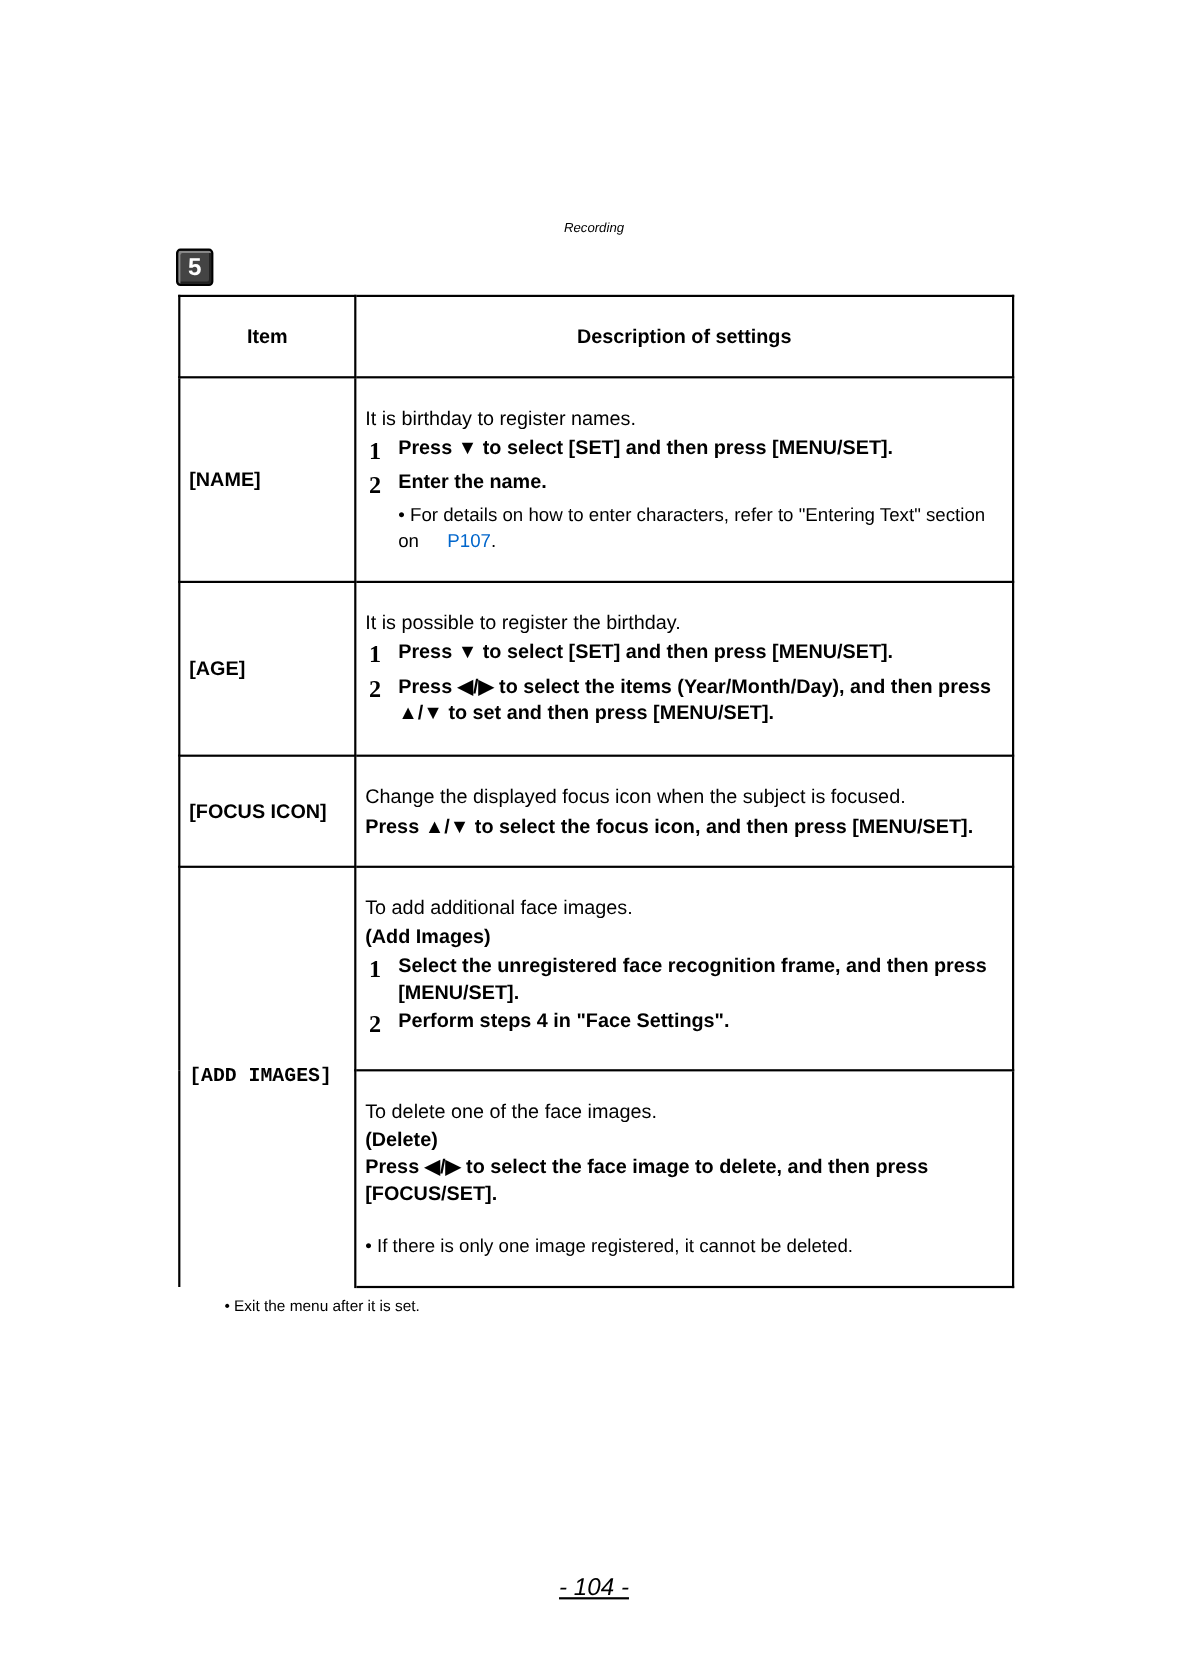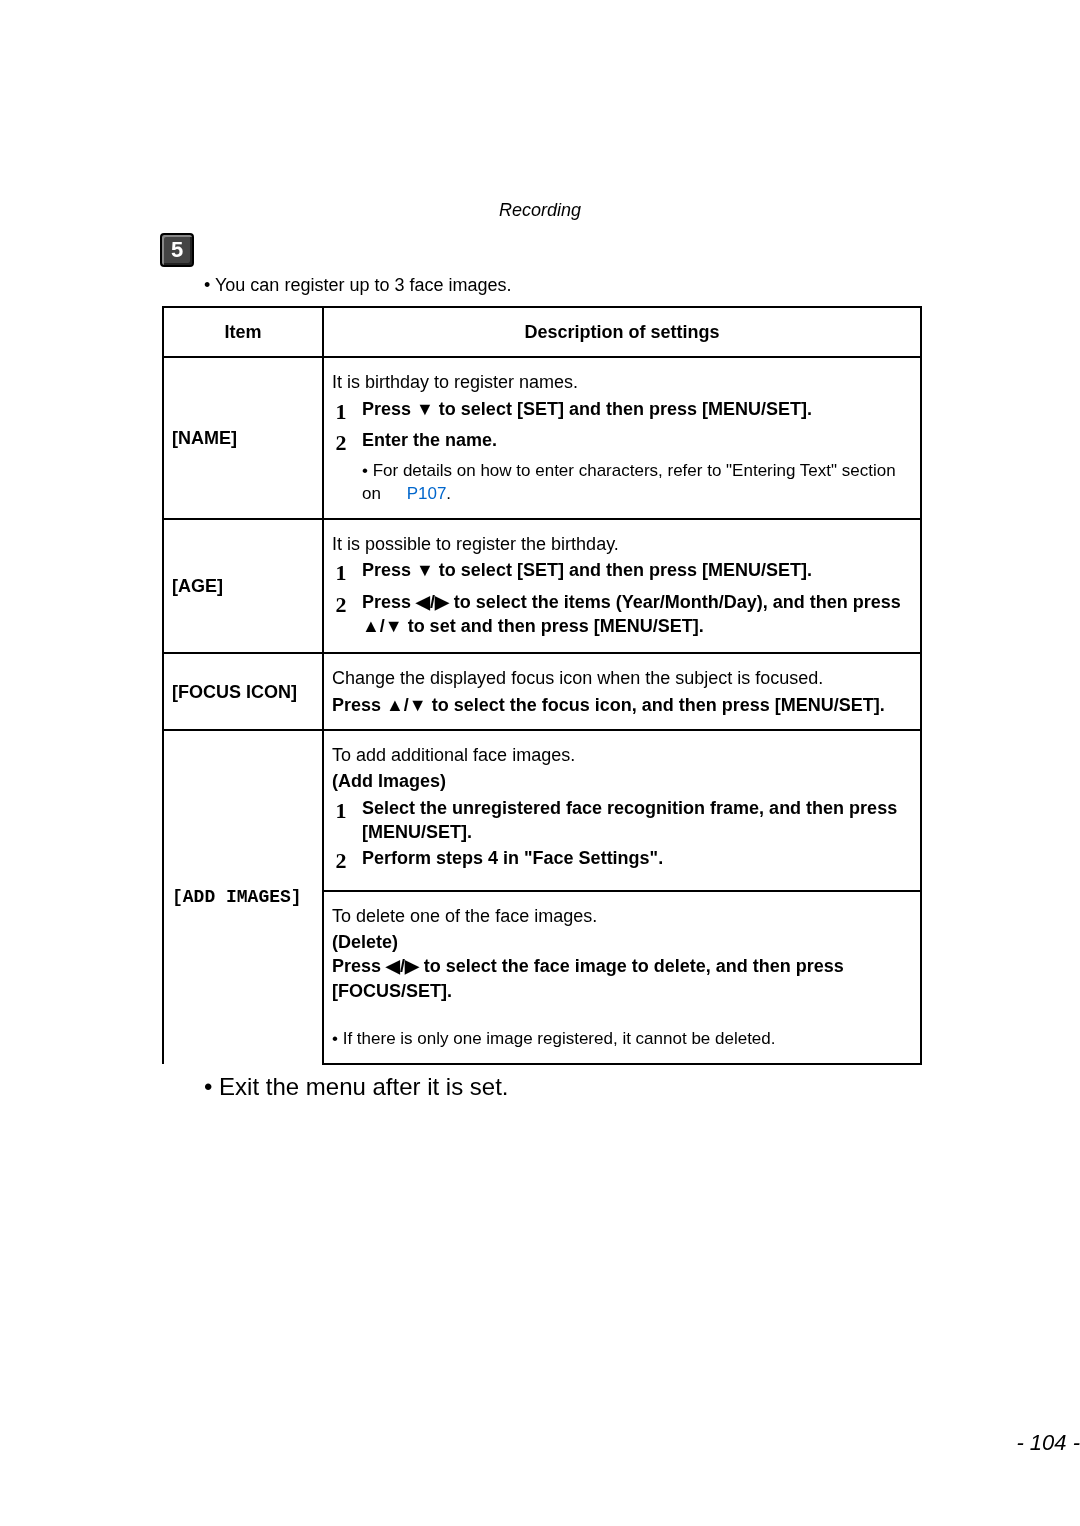--- a/index.html
+++ b/index.html
@@ -10,21 +10,21 @@
     height: 1526px;
     position: relative;
     color: #000;
   }
   .page-wrap {
     padding: 200px 160px 0 160px;
   }
   .section-header {
     text-align: center;
     font-style: italic;
-    font-size: 18px;
+    font-size: 12px;
     margin-bottom: 12px;
   }
   .step-row { display: flex; align-items: flex-start; gap: 12px; margin-bottom: 8px; }
   .step-icon {
     width: 34px;
     height: 34px;
     background: #444;
     border: 2px solid #000;
     border-radius: 4px;
     display: flex;
@@ -42,60 +42,60 @@
   .bullet-line::before { content: "• "; }
   table.settings {
     width: 100%;
     border-collapse: collapse;
     font-size: 18px;
     line-height: 1.35;
     margin-left: 2px;
   }
   table.settings th, table.settings td {
     border: 2px solid #000;
-    padding: 12px 8px;
+    padding: 24px 8px;
     vertical-align: middle;
     text-align: left;
   }
   table.settings th { font-weight: bold; text-align: center; }
   .col-item { width: 160px; font-weight: bold; vertical-align: middle; }
   .desc ol { list-style: none; padding-left: 0; margin-top: 2px; }
   .desc ol li { display: flex; align-items: flex-start; gap: 12px; margin: 2px 0; }
   .desc ol li .num { font-family: "Times New Roman", serif; font-weight: bold; font-size: 22px; width: 18px; text-align: center; }
   .desc ol li .txt { font-weight: bold; flex: 1; }
   .sub-bullet { font-size: 17px; margin-left: 30px; margin-top: 2px; }
   .sub-bullet::before { content: "• "; }
   .link { color: #0066cc; margin-left: 21px; }
   .desc-plain { margin-bottom: 2px; }
   .desc-bold { font-weight: bold; }
   .no-bottom { border-bottom: none !important; font-family: Liberation Mono, monospace; }
-  .bullet-after { font-size: 24px; margin: 8px 0 0 44px; }
+  .bullet-after { font-size: 14px; margin: 8px 0 0 44px; }
   .bullet-after::before { content: "• "; }
   .page-number {
     position: absolute;
     bottom: 70px;
     left: 0;
     right: 0;
-    text-align: right;
+    text-align: center;
     font-style: italic;
     font-size: 22px;
+    text-decoration: underline;
   }
 </style>
 </head>
 <body>
 
 <div class="page-wrap">
 
   <div class="section-header">Recording</div>
 
   <div class="step-row">
     <div class="step-icon">5</div>
   </div>
 
-  <div class="bullet-line">You can register up to 3 face images.</div>
 
   <table class="settings">
     <thead>
       <tr>
         <th class="col-item">Item</th>
         <th>Description of settings</th>
       </tr>
     </thead>
     <tbody>
 

